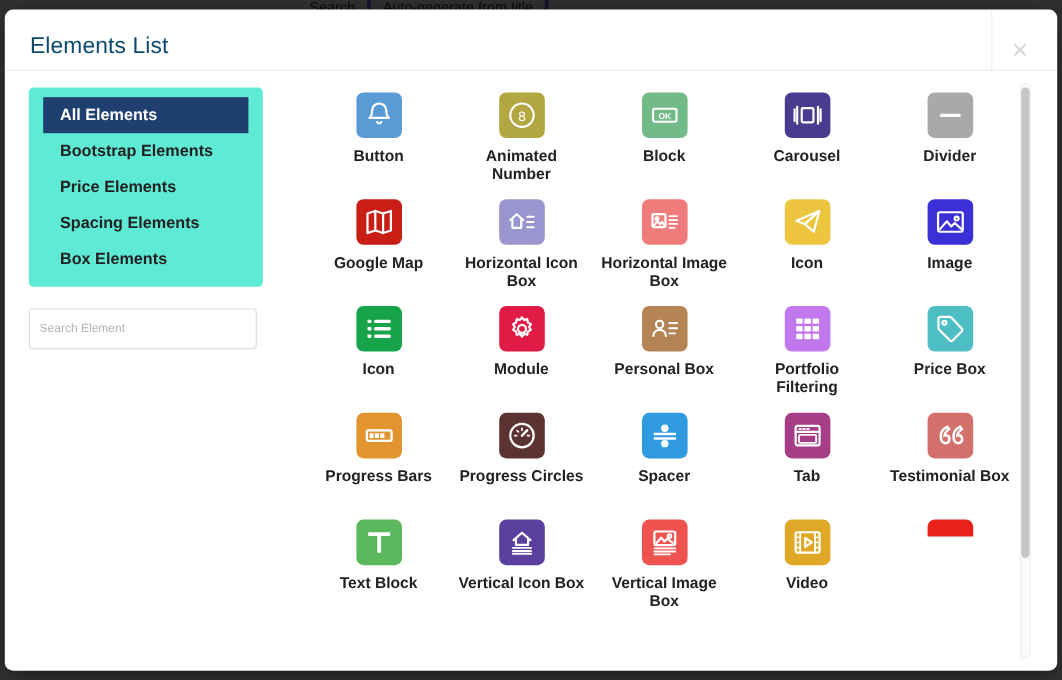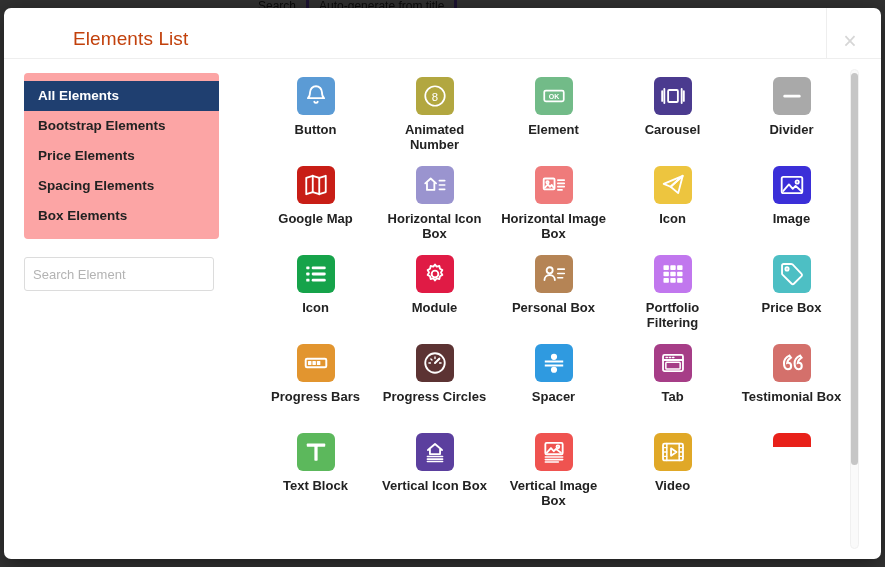--- a/index.html
+++ b/index.html
@@ -42,23 +42,22 @@
     overflow: hidden;
   }
 
   #modal-header {
     position: relative;
     height: 51px;
     border-bottom: 1px solid #eeeeee;
   }
   #modal-title {
     position: absolute; left: 21px; top: 20px;
-    font-size: 19px; color: #c2410c; font-weight: 400;
+    font-size: 19px; color: #0c4a6e; font-weight: 400;
     letter-spacing: .1px;
-    margin-left: 48px;
   }
   #close-button {
     position: absolute; right: 20px; top: 22px;
     width: 22px; height: 22px;
     border: none; background: transparent;
     color: #d6d6d6; font-size: 23px; line-height: 20px;
     cursor: pointer; font-family: "Liberation Sans", sans-serif;
     padding: 0;
   }
   #header-divider-v {
@@ -73,44 +72,44 @@
   }
 
   
   #left-col {
     width: 240px;
     padding: 14px 0 0 20px;
     flex: none;
   }
   #category-list {
     width: 195px;
-    background: #fca5a5;
+    background: #5eead4;
     border-radius: 4px;
-    padding: 8px 0;
+    padding: 8px 12px;
     overflow: hidden;
   }
   .cat-item {
     height: 30px; line-height: 30px;
     padding: 0 0 0 14px;
     font-size: 13.5px; font-weight: bold;
     color: #222222;
     cursor: pointer;
     white-space: nowrap;
   }
   .cat-item.active {
     background: #1f3f70;
     color: #ffffff;
   }
   #search-input {
     margin-top: 18px;
     width: 190px; height: 28px;
     border: 1px solid #dcdcdc;
     border-radius: 3px;
     padding: 16px 8px;
-    font-size: 13px;
+    font-size: 10px;
     color: #333;
     font-family: "Liberation Sans", sans-serif;
     background: #fff;
   }
   #search-input::placeholder { color: #b3b3b3; }
 
   
   #grid-wrap {
     position: relative;
     flex: 1;
@@ -221,21 +220,21 @@
             </div>
             <div class="el-label">Animated Number</div>
           </div>
           <div class="el-item">
             <div class="el-icon" style="background: rgb(114, 187, 136);">
               <svg width="26" height="26" viewBox="0 0 24 24" fill="none" stroke="white" stroke-width="1.6">
                 <rect x="3" y="7" width="18" height="10" rx="1.5"></rect>
                 <text x="12" y="15" font-size="6.5" font-weight="bold" font-family="Liberation Sans, sans-serif" fill="white" stroke="none" text-anchor="middle">OK</text>
               </svg>
             </div>
-            <div class="el-label">Element</div>
+            <div class="el-label">Block</div>
           </div>
           <div class="el-item">
             <div class="el-icon" style="background: rgb(75, 59, 143);">
               <svg width="26" height="26" viewBox="0 0 24 24" fill="none" stroke="white" stroke-width="1.7" stroke-linecap="round" stroke-linejoin="round">
                 <rect x="7.5" y="6.5" width="9" height="11" rx="1"></rect>
                 <path d="M4 5.5v13M2 7.5v9M20 5.5v13M22 7.5v9"></path>
               </svg>
             </div>
             <div class="el-label">Carousel</div>
           </div>

